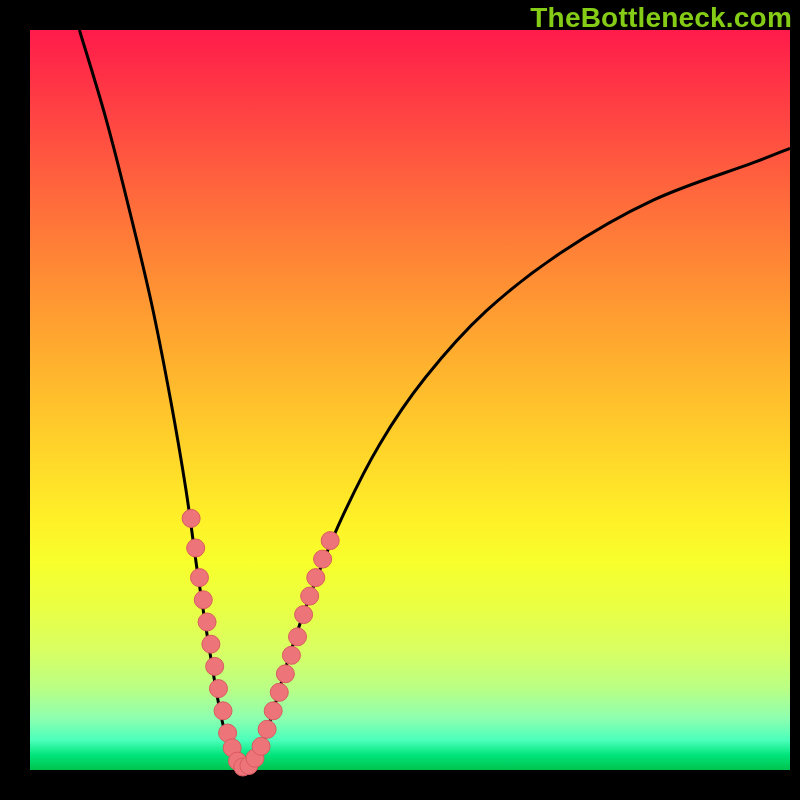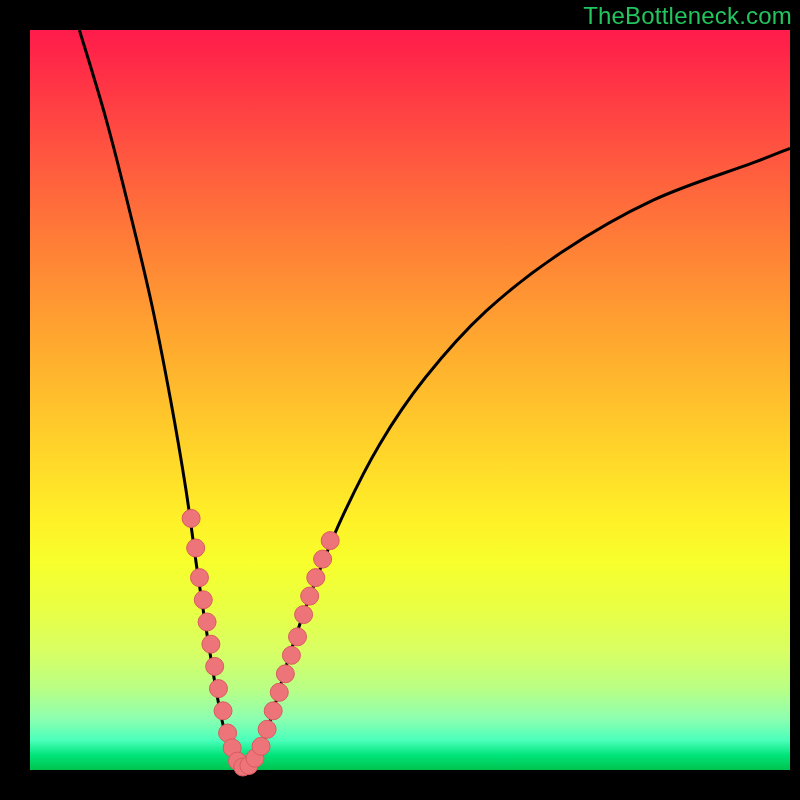--- a/index.html
+++ b/index.html
@@ -40,23 +40,23 @@
       #8effb0 93%,
       #4affba 96%,
       #00e47a 98%,
       #00c24e 100%
     );
   }
   .watermark {
     position: absolute;
     top: 2px;
     right: 8px;
-    color: #22c55e;
-    font-size: 24px;
-    font-weight: 400;
+    color: #84cc16;
+    font-size: 28px;
+    font-weight: 700;
     letter-spacing: 0.2px;
     user-select: none;
   }
   svg.curve-layer {
     position: absolute;
     left: 0;
     top: 0;
     width: 760px;
     height: 740px;
     overflow: visible;

